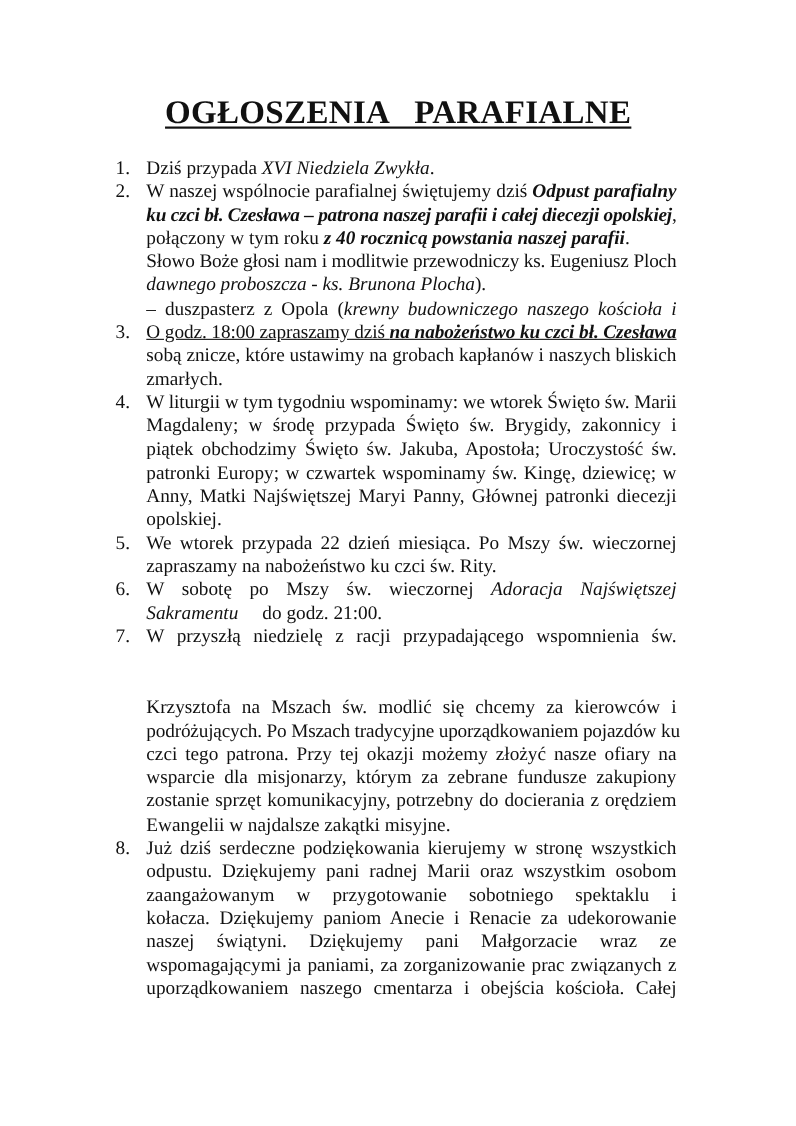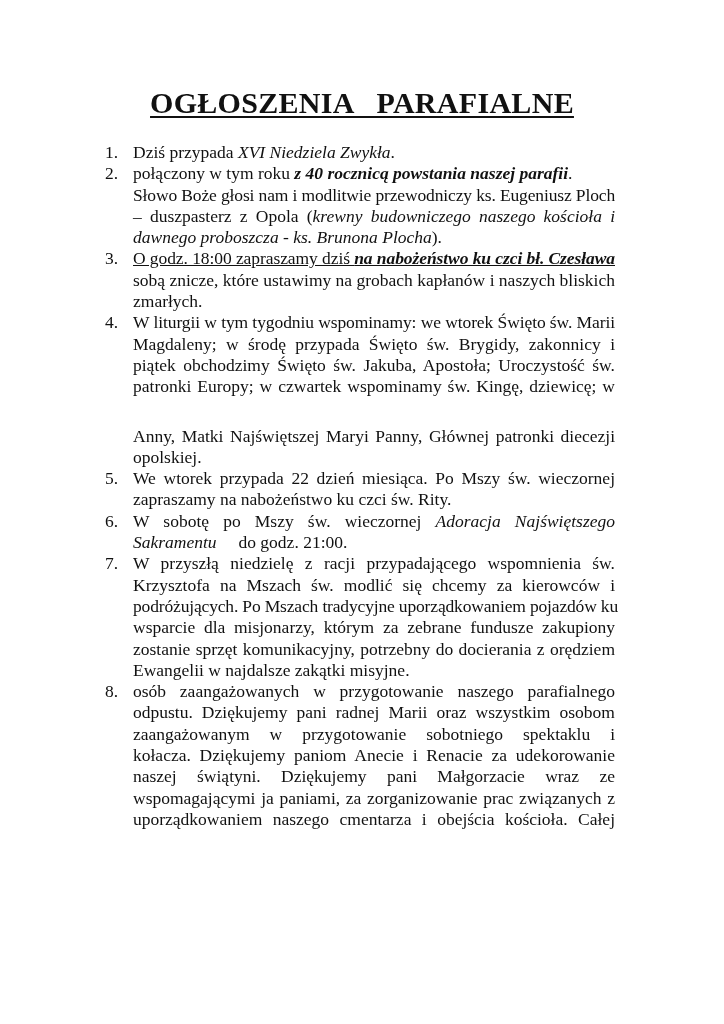--- a/index.html
+++ b/index.html
@@ -24,62 +24,65 @@
   <span>OGŁOSZENIA   PARAFIALNE</span>
 </div>
 
 <div class="list" id="list">
     <div class="item">
       <span class="num">1.</span>
       <span class="line last"><span>Dziś przypada </span><span class="seg-i">XVI Niedziela Zwykła</span><span>.</span></span>
     </div>
     <div class="item">
       <span class="num">2.</span>
+      <span class="line" style="display: block; word-spacing: 0.205078px;"><span>W naszej wspólnocie parafialnej  świętujemy dziś </span><span class="seg-bi">Odpust parafialny</span></span>
+      <span class="line" style="display: block; letter-spacing: -0.222817px;"><span class="seg-bi">ku czci bł. Czesława – patrona naszej parafii i całej diecezji opolskiej</span><span>,</span></span>
       <span class="line last"><span>połączony w tym roku </span><span class="seg-bi">z 40 rocznicą powstania naszej parafii</span><span>.</span></span>
       <span class="line" style="display: block; letter-spacing: -0.137019px;"><span>Słowo Boże głosi nam i modlitwie przewodniczy ks. Eugeniusz Ploch</span></span>
+      <span class="line last"><span class="seg-i">dawnego proboszcza - ks. Brunona Plocha</span><span>).</span></span>
       <span class="line" style="display: block; word-spacing: 3.83203px;"><span>– duszpasterz z Opola (</span><span class="seg-i">krewny budowniczego naszego kościoła i</span></span>
-      <span class="line last"><span class="seg-i">dawnego proboszcza - ks. Brunona Plocha</span><span>).</span></span>
     </div>
     <div class="item">
       <span class="num">3.</span>
       <span class="line" style="display: block; letter-spacing: -0.078125px; text-decoration: underline;"><span>O godz. 18:00 zapraszamy dziś </span><span class="seg-bi">na nabożeństwo ku czci bł. Czesława</span></span>
       <span class="line" style="display: block; letter-spacing: -0.00118371px;"><span>sobą znicze, które ustawimy na grobach kapłanów i naszych bliskich</span></span>
       <span class="line last"><span>zmarłych.</span></span>
     </div>
     <div class="item">
       <span class="num">4.</span>
       <span class="line" style="display: block; letter-spacing: -0.0891113px;"><span>W liturgii w tym tygodniu wspominamy: we wtorek Święto św. Marii</span></span>
       <span class="line" style="display: block; word-spacing: 5.00781px;"><span>Magdaleny; w środę przypada Święto św. Brygidy, zakonnicy i</span></span>
       <span class="line" style="display: block; word-spacing: 3.08036px;"><span>piątek obchodzimy Święto św. Jakuba, Apostoła; Uroczystość św.</span></span>
       <span class="line" style="display: block; word-spacing: 1.58789px;"><span>patronki Europy; w czwartek wspominamy św. Kingę, dziewicę; w</span></span>
-      <span class="line" style="display: block; word-spacing: 2.18304px; margin-top: 28px;"><span>Anny, Matki Najświętszej Maryi Panny, Głównej patronki diecezji</span></span>
+      <span class="line" style="display: block; word-spacing: 2.18304px;"><span>Anny, Matki Najświętszej Maryi Panny, Głównej patronki diecezji</span></span>
       <span class="line last"><span>opolskiej.</span></span>
     </div>
     <div class="item">
       <span class="num">5.</span>
       <span class="line" style="display: block; word-spacing: 3.24479px;"><span>We wtorek przypada 22 dzień miesiąca. Po Mszy św. wieczornej</span></span>
       <span class="line last"><span>zapraszamy na nabożeństwo ku czci św. Rity.</span></span>
     </div>
     <div class="item">
       <span class="num">6.</span>
-      <span class="line" style="display: block; word-spacing: 9.76562px;"><span>W sobotę po Mszy św. wieczornej </span><span class="seg-i">Adoracja Najświętszego</span></span>
+      <span class="line" style="display: block; word-spacing: 9.76562px;"><span>W sobotę po Mszy św. wieczornej </span><span class="seg-i">Adoracja Najświętszej</span></span>
       <span class="line last"><span class="seg-i">Sakramentu</span><span class="seg-ws">     do godz. 21:00.</span></span>
     </div>
     <div class="item">
       <span class="num">7.</span>
       <span class="line" style="display: block; word-spacing: 7.00893px;"><span>W przyszłą niedzielę z racji przypadającego wspomnienia św.</span></span>
-      <span class="line" style="display: block; word-spacing: 5.73611px;"><span>Krzysztofa na Mszach św. modlić się chcemy za kierowców i</span></span>
+      <span class="line" style="display: block; word-spacing: 5.73611px; margin-top: 43px;"><span>Krzysztofa na Mszach św. modlić się chcemy za kierowców i</span></span>
       <span class="line" style="display: block; letter-spacing: -0.161133px;"><span>podróżujących. Po Mszach tradycyjne uporządkowaniem pojazdów ku</span></span>
+      <span class="line" style="display: block; word-spacing: 2.76875px;"><span>czci tego patrona. Przy tej okazji możemy złożyć nasze ofiary na</span></span>
       <span class="line" style="display: block; word-spacing: 4.32143px;"><span>wsparcie dla misjonarzy, którym za zebrane fundusze zakupiony</span></span>
       <span class="line" style="display: block; word-spacing: 0.988839px;"><span>zostanie sprzęt komunikacyjny, potrzebny do docierania z orędziem</span></span>
       <span class="line last"><span>Ewangelii w najdalsze zakątki misyjne.</span></span>
     </div>
     <div class="item">
       <span class="num">8.</span>
-      <span class="line" style="display: block; word-spacing: 9.42188px;"><span>osób zaangażowanych w przygotowanie naszego parafialnego</span></span>
+      <span class="line" style="display: block; word-spacing: 2.97545px;"><span>Już dziś serdeczne podziękowania kierujemy w stronę wszystkich</span></span>
       <span class="line" style="display: block; word-spacing: 4.70089px;"><span>odpustu. Dziękujemy pani radnej Marii oraz wszystkim osobom</span></span>
       <span class="line" style="display: block; word-spacing: 15.6312px;"><span>zaangażowanym w przygotowanie sobotniego spektaklu i</span></span>
       <span class="line" style="display: block; word-spacing: 4.43973px;"><span>kołacza. Dziękujemy paniom Anecie i Renacie za udekorowanie</span></span>
       <span class="line" style="display: block; word-spacing: 15.9505px;"><span>naszej świątyni. Dziękujemy pani Małgorzacie wraz ze</span></span>
       <span class="line" style="display: block; word-spacing: 1.29464px;"><span>wspomagającymi ja paniami, za zorganizowanie prac związanych z</span></span>
       <span class="line" style="display: block; word-spacing: 6.06771px;"><span>uporządkowaniem naszego cmentarza i obejścia kościoła. Całej</span></span>
     </div>
   </div>
 
 </body></html>

